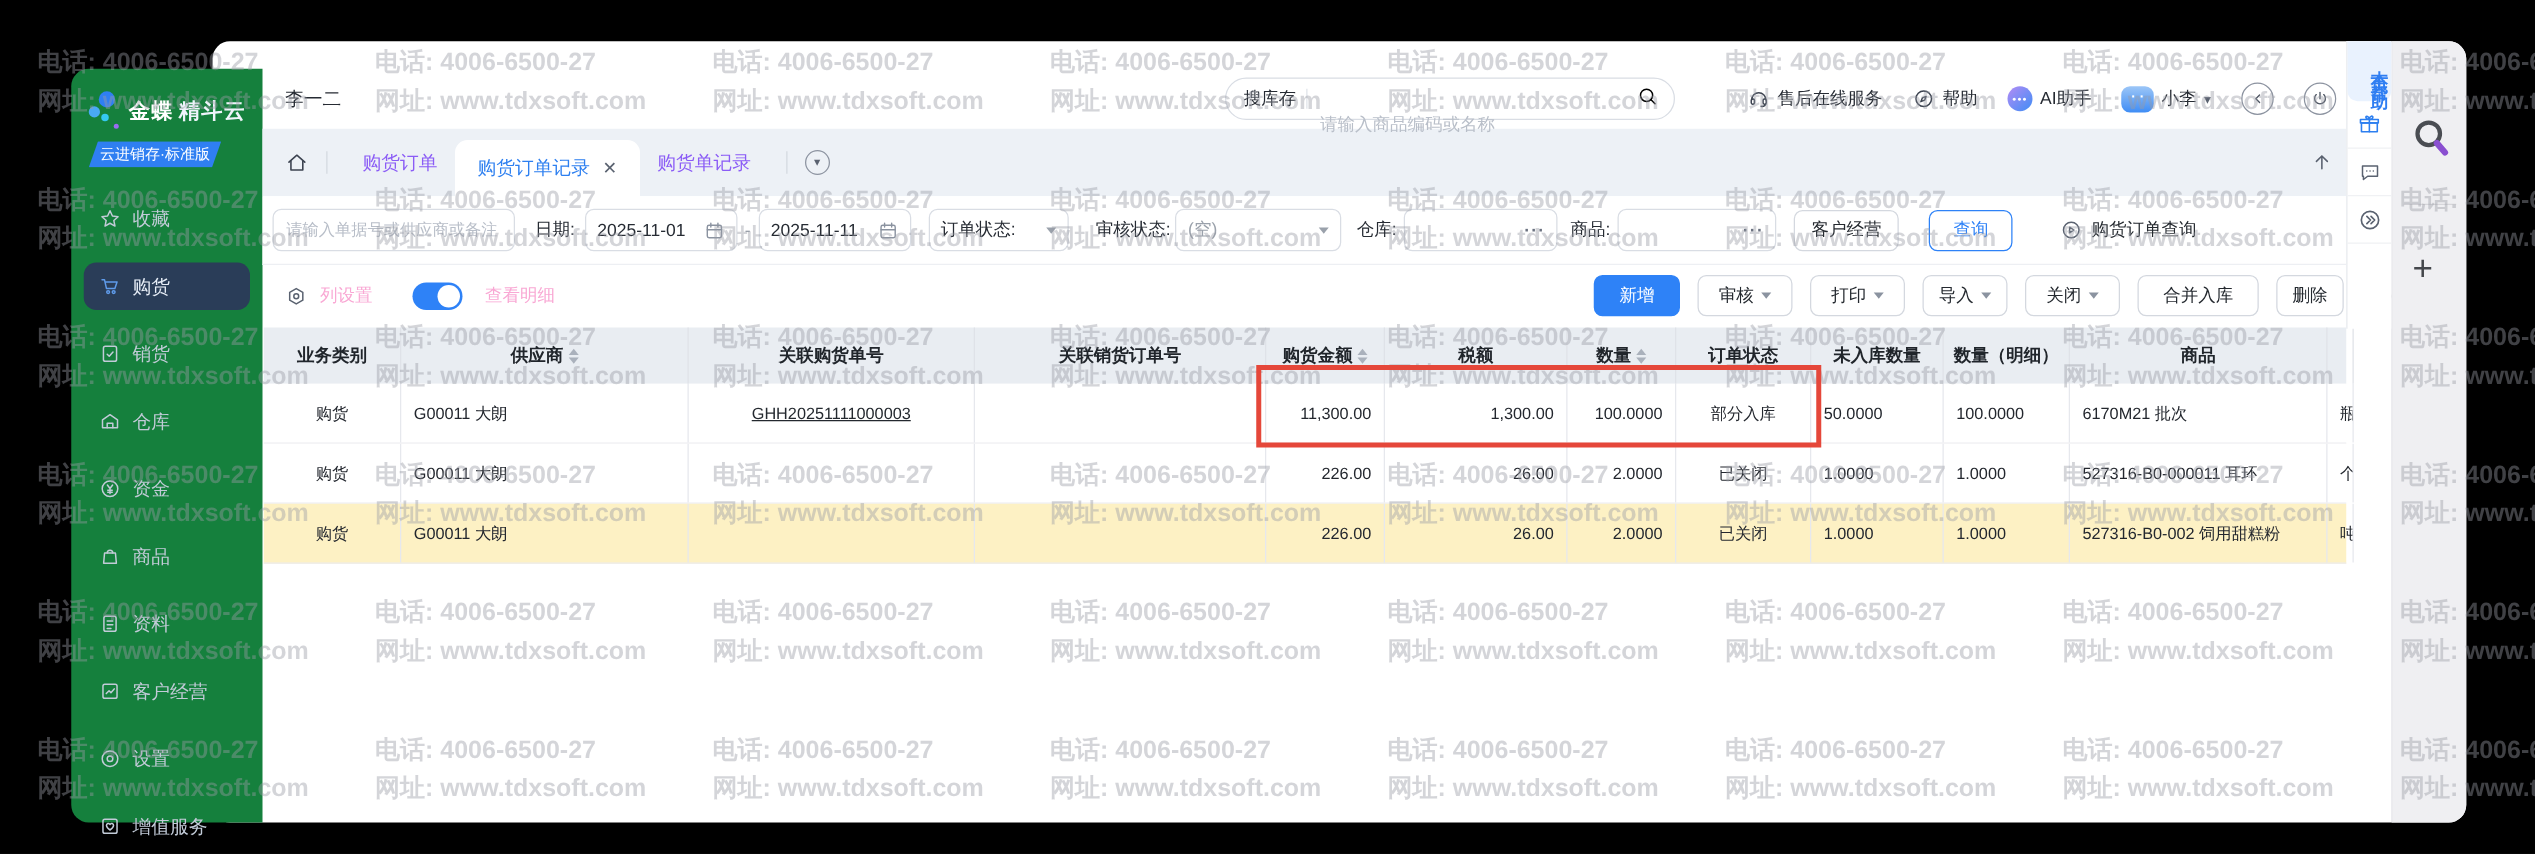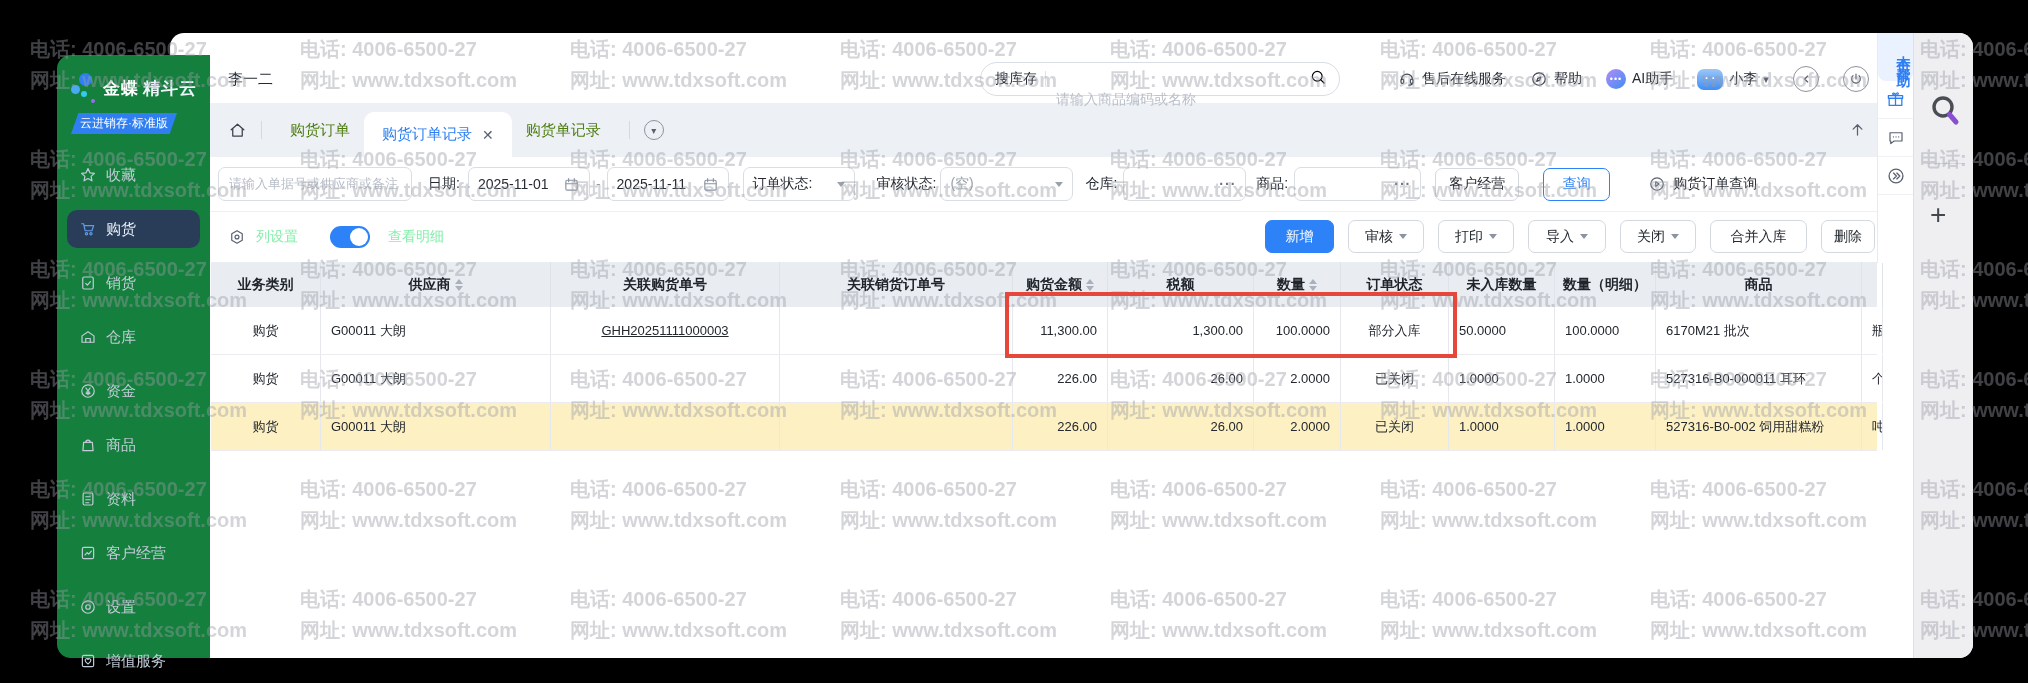--- a/index.html
+++ b/index.html
@@ -41,21 +41,21 @@
   .ai-ic { width:20px; height:20px; border-radius:50%; background:linear-gradient(135deg,#b38cf5,#3f8df5); display:flex; align-items:center; justify-content:center; color:#fff; font-size:9px; letter-spacing:1px; }
   .avatar { width:26px; height:21px; border-radius:7px; background:linear-gradient(180deg,#9cc6f7,#3f8df5); position:relative; }
   .avatar:after { content:"· ·"; position:absolute; left:50%; top:45%; transform:translate(-50%,-50%); color:#fff; font-size:11px; font-weight:bold; }
   .chev { font-size:11px; color:#5a6270; }
   .circle-btn { width:26px; height:26px; border:1px solid #8c93a0; border-radius:50%; display:flex; align-items:center; justify-content:center; color:#4c5461; cursor:pointer; background:#fff; }
 
   
   #tabbar { position:absolute; left:210px; top:103px; width:1667px; height:54px; background:#edf1f6; display:flex; align-items:center; z-index:6; }
   #tabbar .home { margin-left:18px; color:#3c4350; display:flex; cursor:pointer; }
   .vdiv { width:1px; height:18px; background:#d4d9e0; margin:0 14px; }
-  .tab { font-size:15px; color:#4d7c0f; padding:0 14px; cursor:pointer; white-space:nowrap; }
+  .tab { font-size:15px; color:#8b5cf6; padding:0 14px; cursor:pointer; white-space:nowrap; }
   .tab.active { background:#fff; color:#2d7ff0; height:45px; align-self:flex-end; display:flex; align-items:center; gap:10px; border-radius:10px 10px 0 0; padding:0 18px; }
   .tab .x { color:#5a6270; font-size:14px; cursor:pointer; }
   .circ-chev { width:20px; height:20px; border:1px solid #8c93a0; border-radius:50%; color:#5a6270; font-size:10px; display:flex; align-items:center; justify-content:center; cursor:pointer; }
   #scrolltop { position:absolute; left:1848px; top:120px; color:#5a6270; z-index:7; cursor:pointer; }
 
   
   #filterbar { position:absolute; left:210px; top:157px; width:1667px; height:55px; background:#fff; border-bottom:1px solid #edeff3; display:flex; align-items:center; padding-left:8px; z-index:6; }
   .f-input { height:34px; border:1px solid #d9dde4; border-radius:7px; display:flex; align-items:center; padding:0 10px; font-size:13px; color:#b8bec8; background:#fff; }
   .f-label { font-size:14px; color:#262b33; white-space:nowrap; }
   .f-box { height:34px; border:1px solid #d9dde4; border-radius:7px; display:flex; align-items:center; justify-content:space-between; padding:0 9px; font-size:14px; color:#262b33; background:#fff; cursor:pointer; }
@@ -63,21 +63,21 @@
   .caret { width:0; height:0; border-left:4px solid transparent; border-right:4px solid transparent; border-top:5px solid #9aa1ab; }
   .dots3 { color:#6b7280; font-weight:bold; letter-spacing:1px; }
   .btn { height:33px; border:1px solid #d4d8df; border-radius:7px; background:#fff; font-size:14px; color:#24292f; display:flex; align-items:center; justify-content:center; gap:6px; cursor:pointer; white-space:nowrap; }
   .btn.blue-outline { border-color:#2e82f7; color:#2e82f7; }
   .btn.primary { background:#2e82f7; border-color:#2e82f7; color:#fff; }
   .play-link { display:flex; align-items:center; gap:7px; font-size:14px; color:#24292f; cursor:pointer; white-space:nowrap; }
 
   
   #toolbar { position:absolute; left:210px; top:212px; width:1700px; height:50px; display:flex; align-items:center; z-index:6; }
   #toolbar .left { display:flex; align-items:center; margin-left:18px; gap:10px; }
-  .t-label { font-size:14px; color:#86efac; }
+  .t-label { font-size:14px; color:#f9a8d4; }
   .toggle { width:40px; height:22px; border-radius:11px; background:#2e82f7; position:relative; margin:0 8px 0 22px; cursor:pointer; }
   .toggle i { position:absolute; right:2px; top:2px; width:18px; height:18px; border-radius:50%; background:#fff; }
   #toolbar .right { position:absolute; right:-3px; top:8px; display:flex; align-items:center; gap:14px; }
   .drop-caret { width:0; height:0; border-left:4px solid transparent; border-right:4px solid transparent; border-top:5px solid #8b93a0; }
   .more-circ { width:24px; height:24px; border:1px solid #8c93a0; border-radius:50%; display:flex; align-items:center; justify-content:center; color:#5a6270; font-size:12px; cursor:pointer; background:#fff; }
 
   
   #tablewrap { position:absolute; left:211px; top:262px; width:1666px; z-index:6; }
   .tr { display:grid; }
   .th-row { background:#e9edf2; height:45px; }
@@ -370,21 +370,21 @@
           <span>新增</span>
         </button>
         <button class="btn" style="width: 76px;">
           <span>审核</span>
           <span class="drop-caret"></span>
         </button>
         <button class="btn" style="width: 76px;">
           <span>打印</span>
           <span class="drop-caret"></span>
         </button>
-        <button class="btn" style="width: 78px; text-align: right;">
+        <button class="btn" style="width: 68px; text-align: right;">
           <span>导入</span>
           <span class="drop-caret"></span>
         </button>
         <button class="btn" style="width: 76px;">
           <span>关闭</span>
           <span class="drop-caret"></span>
         </button>
         <button class="btn" style="width: 97px;">
           <span>合并入库</span>
         </button>

